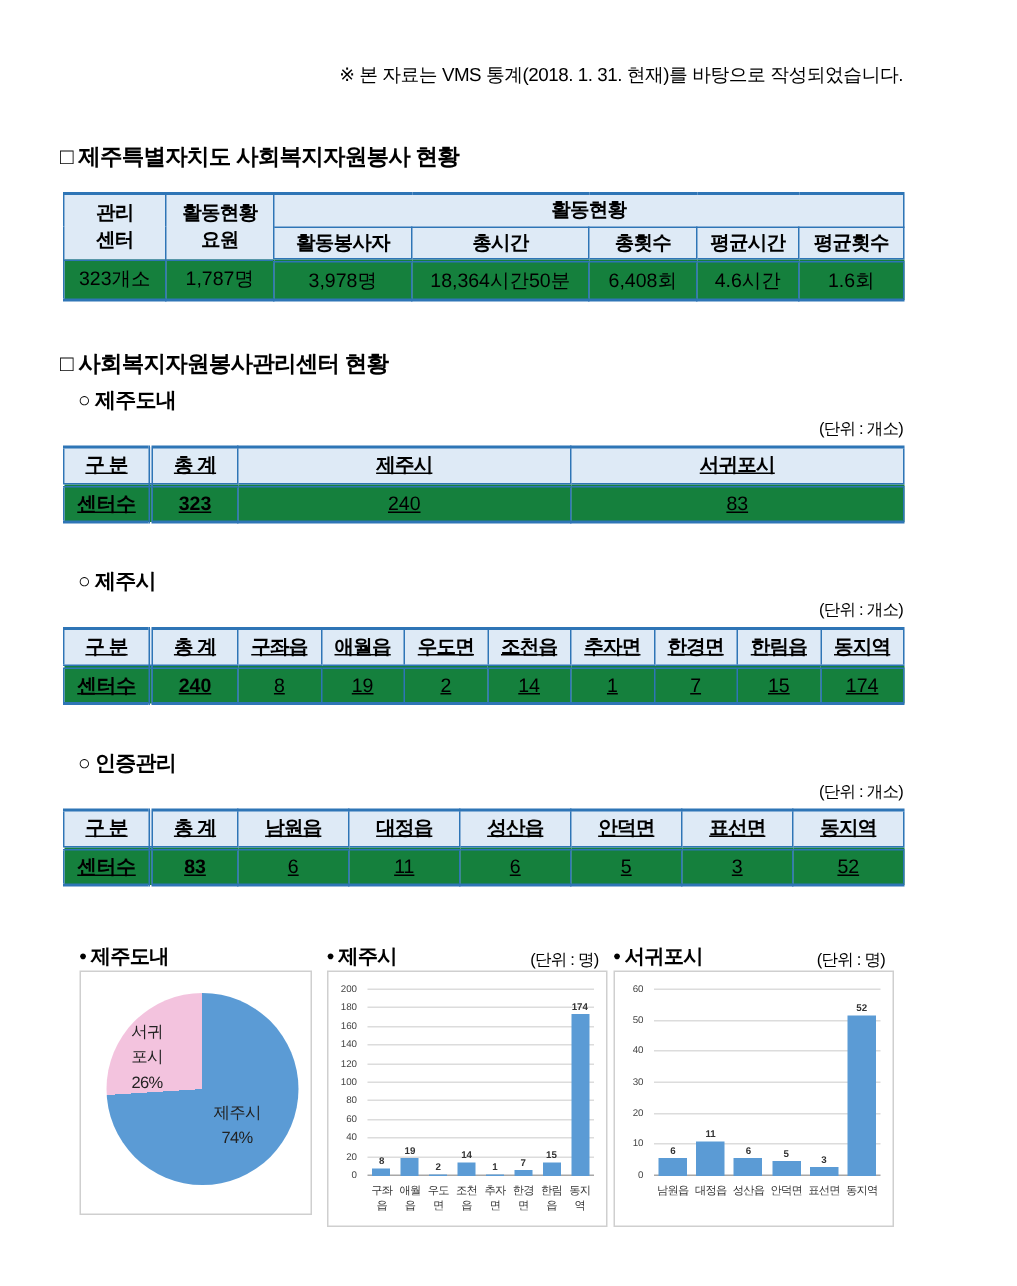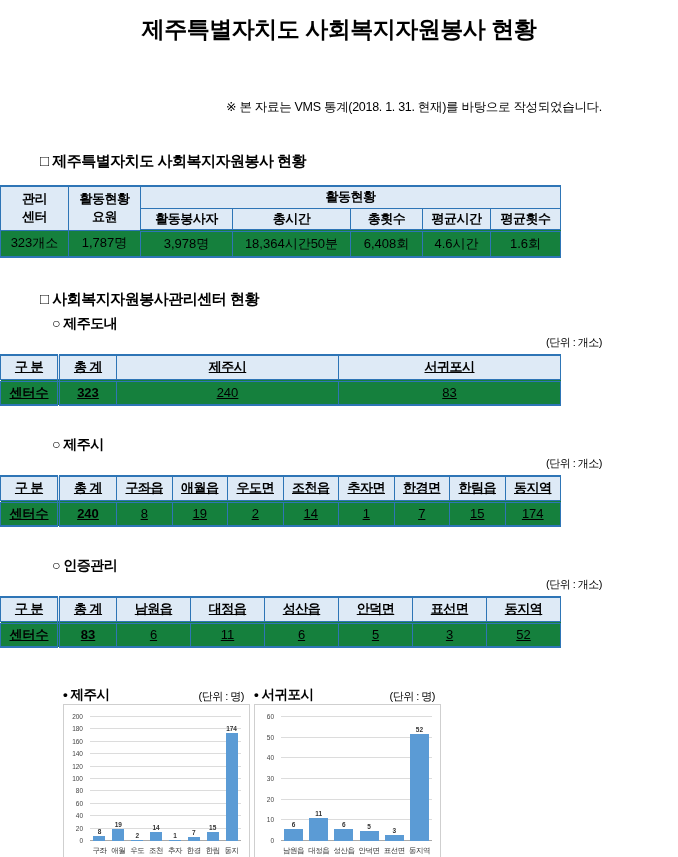--- a/index.html
+++ b/index.html
@@ -1,29 +1,29 @@
 <!DOCTYPE html>
 <html><head>
 <meta charset="utf-8">
 <style>
   * { margin:0; padding:0; box-sizing:border-box; }
   html,body { background:#ffffff; }
   body { font-family:"Liberation Sans","DejaVu Sans",sans-serif; color:#000; }
   .page { position:relative; width:678px; height:857px; background:#fff; overflow:hidden; }
 
   .doc-title { margin-top:14px; text-align:center; font-size:23px; font-weight:bold; letter-spacing:-0.5px; }
-  .doc-note { margin-top:54px; margin-right:76px; text-align:right; font-size:12.5px; letter-spacing:-0.3px; }
+  .doc-note { margin-top:42px; margin-right:76px; text-align:right; font-size:12.5px; letter-spacing:-0.3px; }
 
   .sec-heading { margin-left:40px; font-size:15px; font-weight:bold; letter-spacing:-0.5px; }
   .sec1 { margin-top:36px; }
   .sec2 { margin-top:32px; }
   .sub-heading { margin-left:52px; margin-top:8px; font-size:14px; font-weight:bold; letter-spacing:-0.5px; }
   .unit-label { margin-right:76px; text-align:right; font-size:11px; letter-spacing:-0.5px; margin-top:2px; }
 
-  table.tbl { width:560px; border-collapse:collapse; table-layout:fixed;
+  table.tbl { margin-left:42px; width:560px; border-collapse:collapse; table-layout:fixed;
               border-top:2.5px solid #2E75B6; border-bottom:2px solid #2E75B6; font-size:13px; }
   table.tbl th, table.tbl td { border:1px solid #2E75B6; text-align:center; vertical-align:middle; padding:0 1px; }
   table.tbl th { background:#DEEAF6; font-weight:bold; letter-spacing:-0.5px; }
   table.tbl td { background:#15803d; }
   .tbl1 { margin-top:14px; }
   .tbl1 thead tr.h1 th { height:22px; }
   .tbl1 thead tr.h2 th { height:22px; border-bottom:3px double #2E75B6; }
   .tbl1 tbody td { height:27px; }
   .tbl-s { margin-top:4px;text-decoration:underline; }
   .tbl-s thead th { height:25px; border-bottom:3px double #2E75B6; }
@@ -52,21 +52,20 @@
   .y-labels { position:absolute; left:2px; top:12px; width:20px; height:124px; }
   .y-tick { position:absolute; right:3px; width:20px; text-align:right; font-size:6.5px; color:#444; height:8px; line-height:8px; }
   .x-labels { position:absolute; left:26px; right:8px; top:141px; display:flex; }
   .x-label { flex:1; text-align:center; font-size:7.5px; color:#333; letter-spacing:-0.5px; }
 </style>
 </head>
 <body>
 
 <div class="page">
 
-  <div class="doc-title">제주특별자치도 사회복지자원봉사 현황</div>
   <div class="doc-note">※ 본 자료는 VMS 통계(2018. 1. 31. 현재)를 바탕으로 작성되었습니다.</div>
 
   <div class="sec-heading sec1">□ 제주특별자치도 사회복지자원봉사 현황</div>
 
   <table class="tbl tbl1">
     <colgroup>
       <col style="width:68px">
         <col style="width:72px">
         <col style="width:92px">
       <col style="width:118px">
@@ -208,20 +207,30 @@
             <td>6</td>
             <td>5</td>
             <td>3</td>
             <td>52</td>
           </tr>
         </tbody>
       </table>
     </div>
 
   <div class="charts-row" id="charts-row">
+      <div class="chart-col" style="margin-left: 0px; width: 155px;">
+        <div class="chart-title-row">
+          <div class="chart-title">• 제주도내</div>
+        </div>
+        <div class="panel pie-panel">
+          <div class="pie" style="background: conic-gradient(rgb(91, 155, 213) 0deg, rgb(91, 155, 213) 266.4deg, rgb(243, 195, 222) 266.4deg, rgb(243, 195, 222) 360deg);"></div>
+          <div class="pie-label" style="left: 22px; top: 32px; width: 44px;"><span>서귀</span><br><span>포시</span><br><span>26%</span></div>
+          <div class="pie-label" style="left: 78px; top: 86px; width: 52px;"><span>제주시</span><br><span>74%</span></div>
+        </div>
+      </div>
       <div class="chart-col" style="margin-left: 10px; width: 187px;">
         <div class="chart-title-row">
           <div class="chart-title">• 제주시</div>
           <div class="chart-unit">(단위 : 명)</div>
         </div>
         <div class="panel bar-panel">
           <div class="y-labels">
             <div class="y-tick" style="bottom: -4px;">0</div>
             <div class="y-tick" style="bottom: 8.4px;">20</div>
             <div class="y-tick" style="bottom: 20.8px;">40</div>

